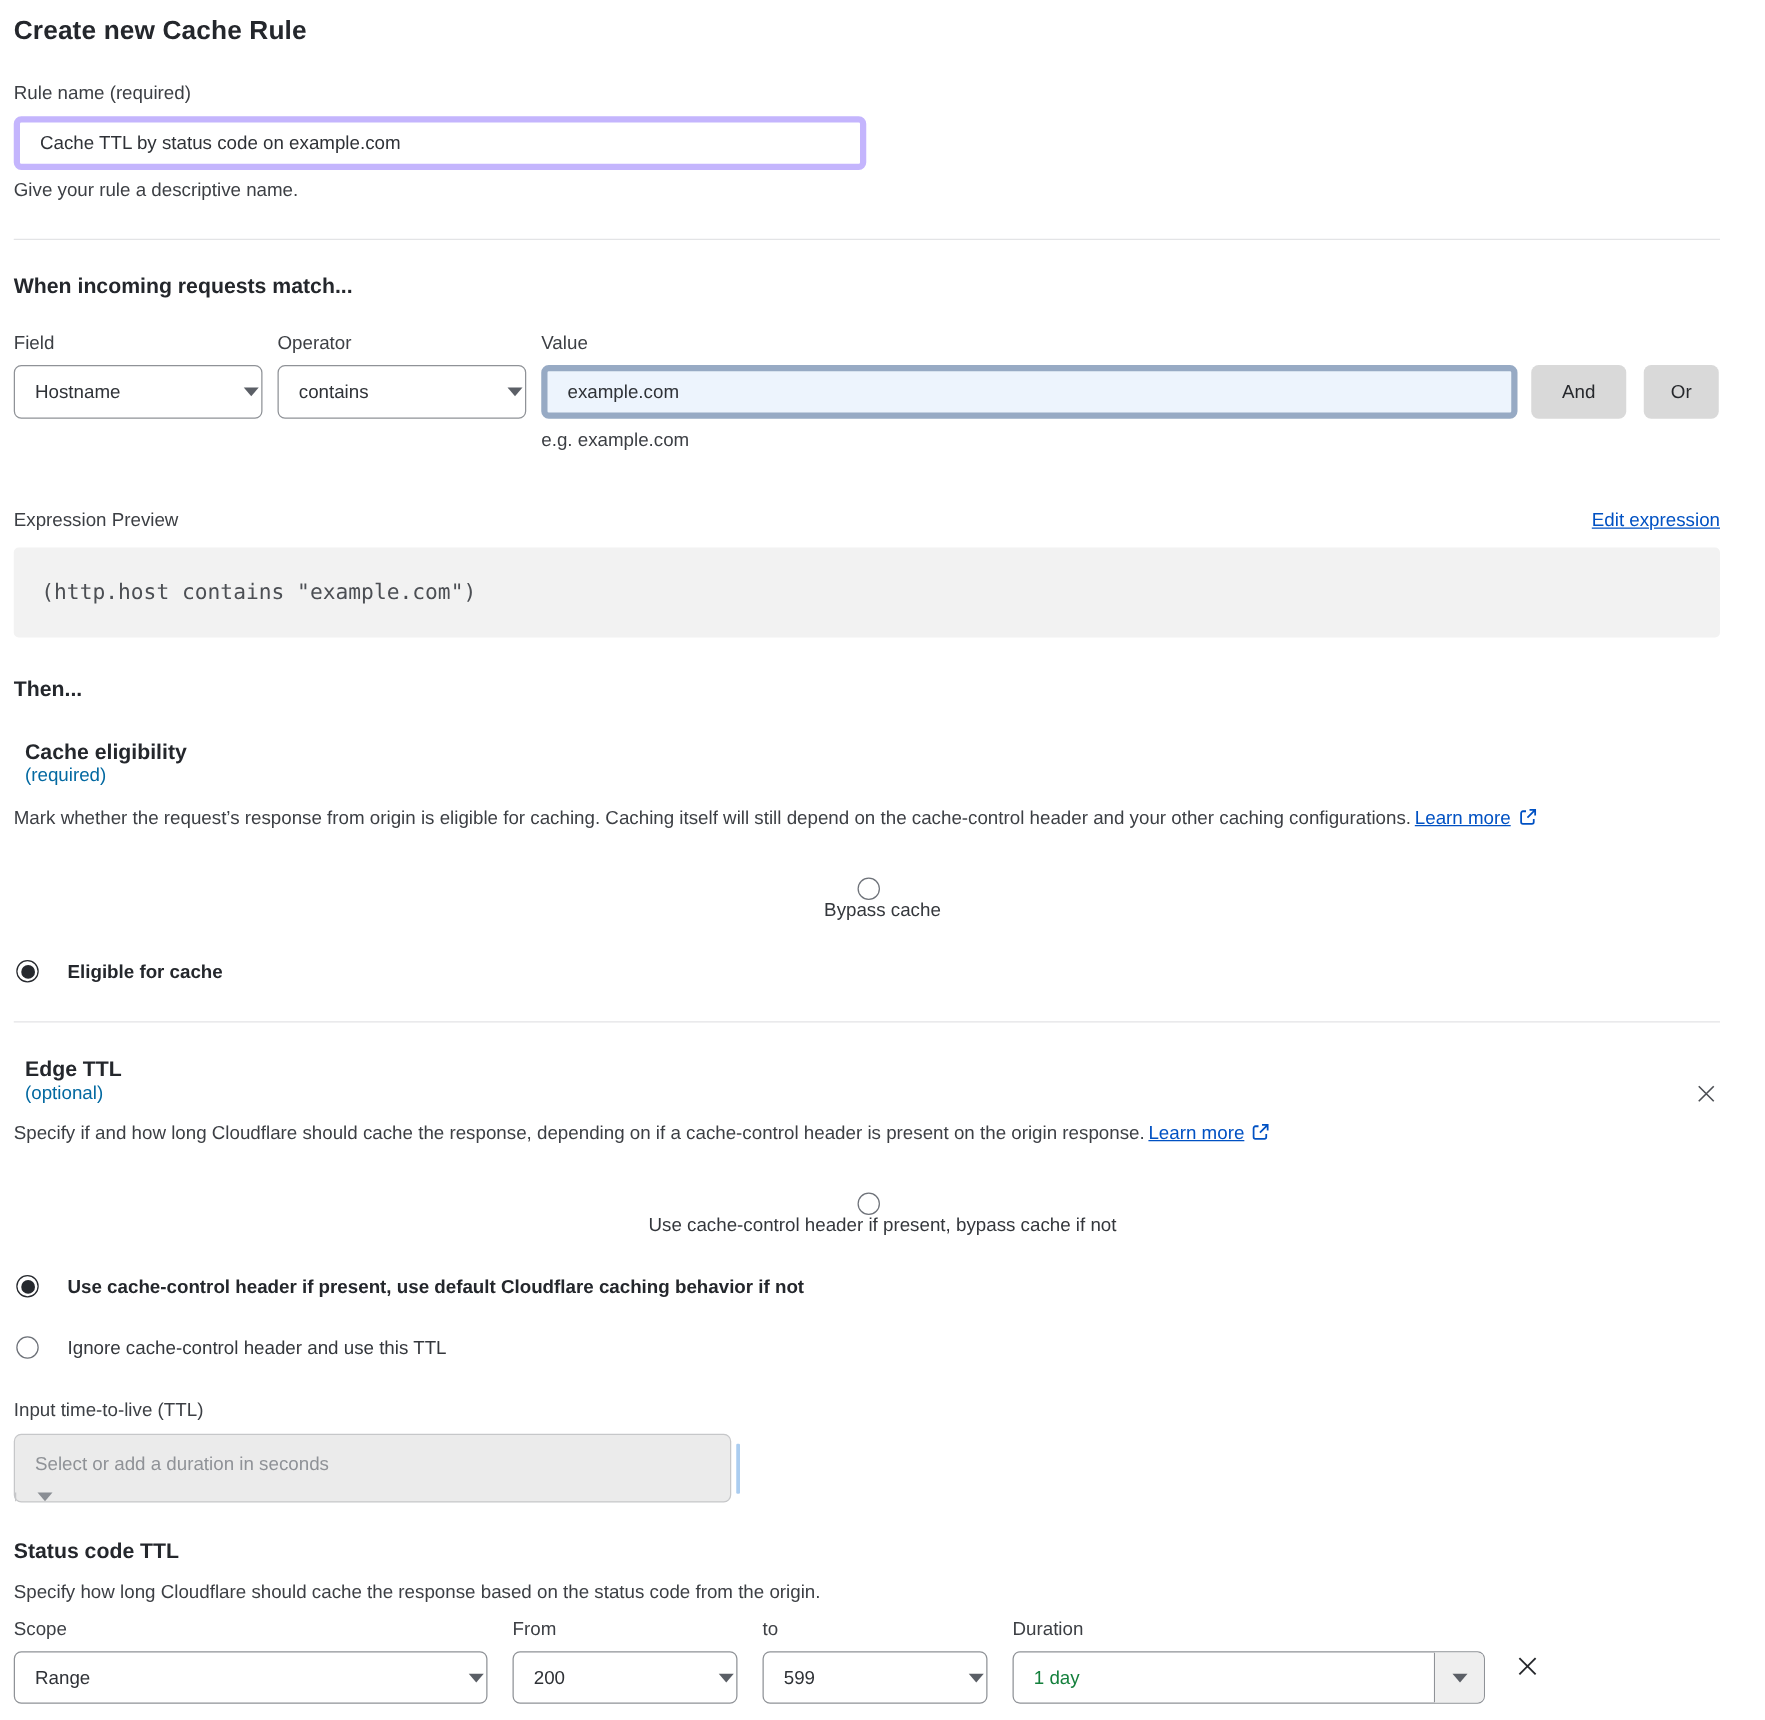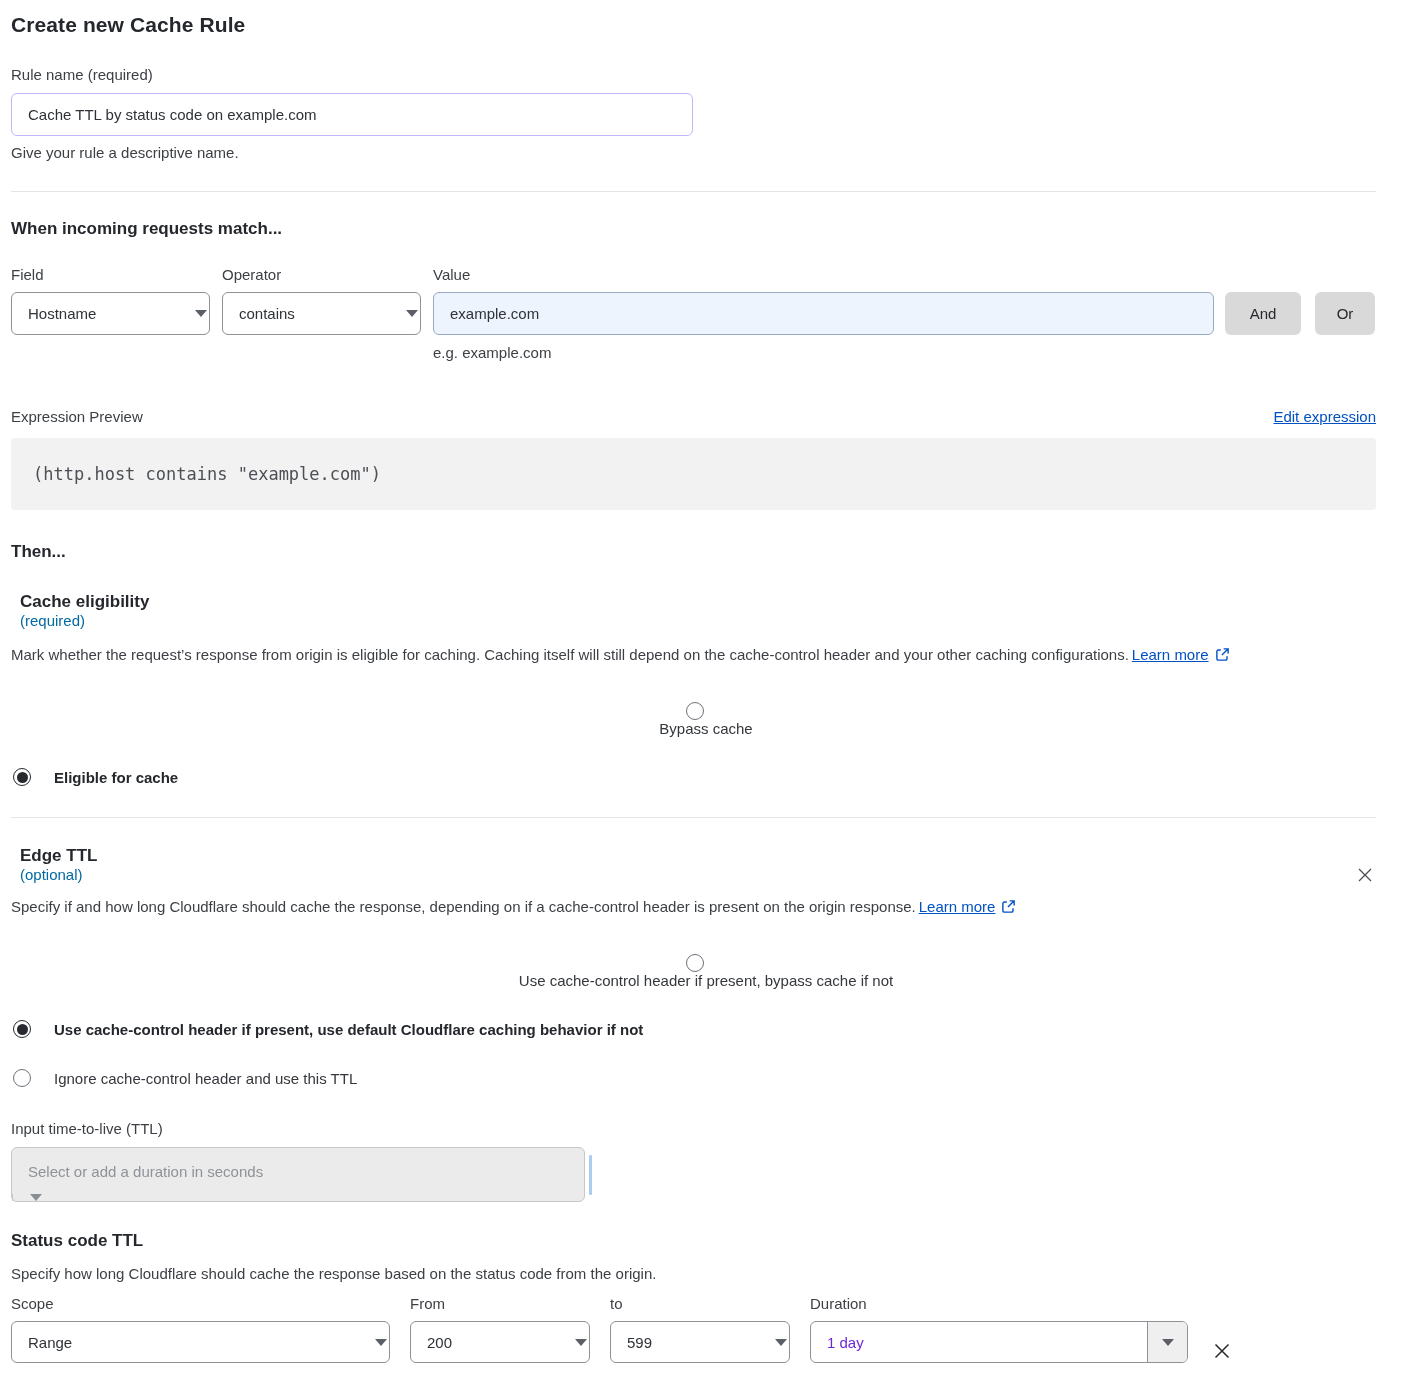--- a/index.html
+++ b/index.html
@@ -11,21 +11,21 @@
     overflow: hidden;
   }
   .page { width: 1412px; height: 1376px; padding: 13px 36px 0 11px; }
 
   h1.page-title { font-size: 21px; font-weight: 700; color: #24272c; letter-spacing: .1px; }
 
   .field-label { font-size: 15px; color: #3c3f44; }
   .help-text { font-size: 15px; color: #3c3f44; }
 
   .text-input {
-    display: block; height: 43px; border: 1px solid #c4b5fd; border-radius: 6px;
+    display: block; height: 43px; border: 5px solid #c4b5fd; border-radius: 6px;
     padding: 0 16px; font-size: 15px; color: #2f3237; background: #fff;
     font-family: "Liberation Sans", sans-serif; outline: none; width: 100%;
   }
   .rule-name-label { margin-top: 29px; }
   .rule-name-input { margin-top: 10px; width: 682px; }
   .rule-name-help { margin-top: 8px; }
 
   hr.divider { border: none; border-top: 1px solid #e3e4e6; margin-top: 30px; }
   hr.divider2 { border: none; border-top: 1px solid #e3e4e6; margin-top: 31px; }
 
@@ -121,30 +121,30 @@
 
   .status-head { margin-top: 29px; }
   .status-desc { margin-top: 14px; font-size: 15px; color: #3c3f44; }
 
   .bottom-labels { display: flex; margin-top: 13px; font-size: 15px; color: #3c3f44; }
   .bl-scope { width: 399px; }
   .bl-from { width: 200px; }
   .bl-to { width: 200px; }
   .bl-duration { }
 
-  .bottom-row { display: flex; margin-top: 9px; align-items: flex-end; }
+  .bottom-row { display: flex; margin-top: 9px; align-items: flex-start; }
   .bottom-row .select { height: 42px; }
   .scope-select { width: 379px; }
   .from-select { width: 180px; margin-left: 20px; }
   .to-select { width: 180px; margin-left: 20px; }
   .duration-combo {
     width: 378px; margin-left: 20px; height: 42px; border: 1px solid #8f9297;
     border-radius: 6px; display: flex; align-items: stretch; background: #fff; cursor: pointer;
   }
-  .duration-text { flex: 1; display: flex; align-items: center; padding-left: 16px; font-size: 15px; color: #6d28d9; }
+  .duration-text { flex: 1; display: flex; align-items: center; padding-left: 16px; font-size: 15px; color: #15803d; }
   .duration-arrow-box {
     width: 40px; border-left: 1px solid #8f9297; background: #efefef;
     display: flex; align-items: center; justify-content: center; border-radius: 0 5px 5px 0;
   }
   .row-delete { margin-left: 22px; width: 24px; height: 24px; display: flex; align-items: center; justify-content: center; cursor: pointer; }
 </style>
 </head>
 <body>
 
 <div class="page">

